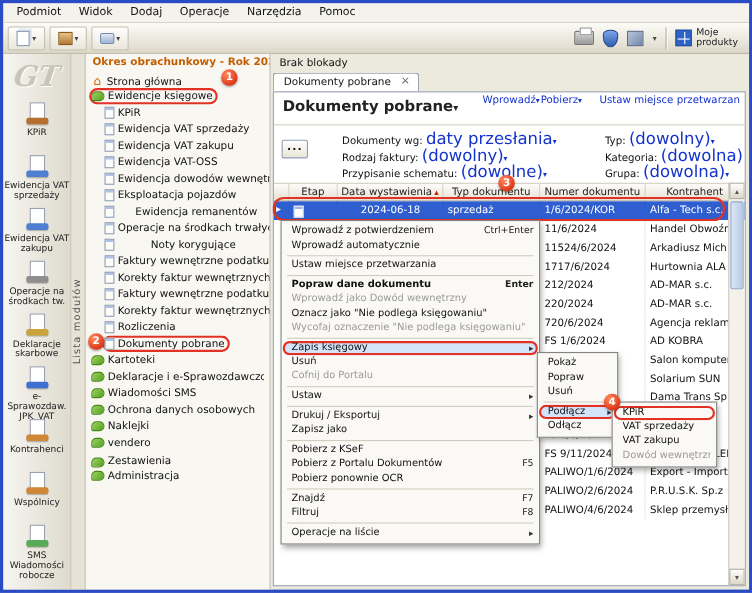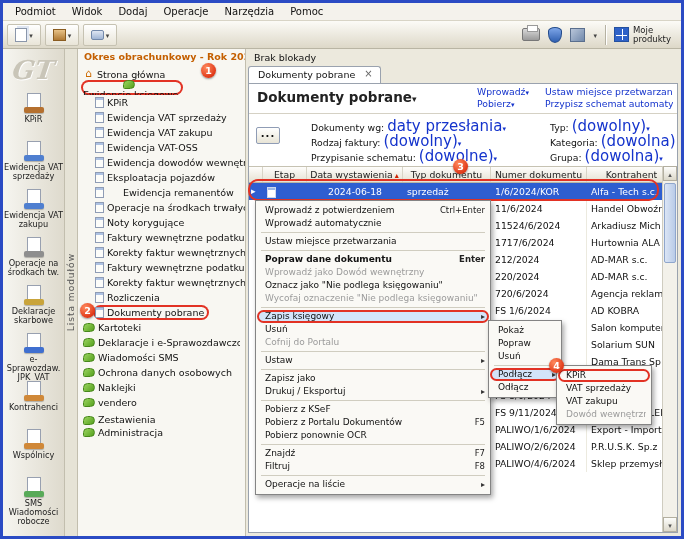--- a/index.html
+++ b/index.html
@@ -74,21 +74,21 @@
   .tabsrow{position:absolute;left:0;top:16px;right:0;height:18px;}
   .tab{position:absolute;left:2px;top:1px;height:17px;background:#fff;border:1px solid #9aa2ae;border-bottom:none;
     border-radius:3px 3px 0 0;padding:2px 7px 0 9px;font-size:9.5px;display:flex;gap:9px;align-items:flex-start;}
   .tab-close{color:#666;font-size:10px;line-height:10px;cursor:default;}
   .panel{position:absolute;left:2px;top:34px;right:3px;bottom:3px;background:#fff;border:1px solid #9aa2ae;}
 
   .title-row{position:relative;height:30px;border-bottom:1px solid #d5d1c4;padding:5px 0 0 8px;}
   .page-title{font-size:13.5px;font-weight:bold;color:#222;}
   .caret.dark::after{font-size:9px;color:#222;}
   .links{position:absolute;right:4px;top:2px;display:flex;gap:16px;}
-  .link-col{display:flex;flex-direction:column;gap:1px;}
+  .link-col{display:flex;flex-direction:row;gap:1px;}
   .link-col.clip{width:128px;overflow:hidden;}
   .link{color:#1433cc;font-size:9.3px;white-space:nowrap;cursor:default;}
 
   .filter-area{position:relative;height:50px;}
   .more-btn{position:absolute;left:7px;top:13px;width:24px;height:17px;border:1px solid #8f9cb5;border-radius:2px;
     background:linear-gradient(#fff,#e8e4d6);text-align:center;line-height:12px;font-weight:bold;letter-spacing:1px;}
   .filter-columns{margin-left:42px;padding-top:3px;display:flex;gap:24px;}
   .filter-row{height:15px;white-space:nowrap;}
   .f-label{font-size:9.3px;color:#111;margin-left:20px;}
   .f-value{font-size:15px;color:#1433cc;margin-left:3px;cursor:default;}
@@ -206,21 +206,21 @@
 
     <div class="treepanel">
       <div class="tree-header">
         <span>Okres obrachunkowy - Rok 2024</span>
       </div>
       <div class="tree-list">
           <div class="tree-item" style="margin-left: 3px; align-items: flex-end;">
             <span class="tree-ico home-icon"></span>
             <span class="tree-label">Strona główna</span>
           </div>
-          <div class="tree-item hl-red" style="margin-left: 3px; flex-direction: column;">
+          <div class="tree-item hl-red" style="margin-left: 3px;">
             <span class="tree-ico group-icon"></span>
             <span class="tree-label">Ewidencje księgowe</span>
           </div>
           <div class="tree-item" style="margin-left: 15px;">
             <span class="tree-ico register-icon"></span>
             <span class="tree-label">KPiR</span>
           </div>
           <div class="tree-item" style="margin-left: 15px;">
             <span class="tree-ico register-icon"></span>
             <span class="tree-label">Ewidencja VAT sprzedaży</span>
@@ -242,21 +242,21 @@
             <span class="tree-label">Eksploatacja pojazdów</span>
           </div>
           <div class="tree-item" style="margin-left: 15px; gap: 16px;">
             <span class="tree-ico register-icon"></span>
             <span class="tree-label">Ewidencja remanentów</span>
           </div>
           <div class="tree-item" style="margin-left: 15px;">
             <span class="tree-ico register-icon"></span>
             <span class="tree-label">Operacje na środkach trwałych</span>
           </div>
-          <div class="tree-item" style="margin-left: 15px;">
+          <div class="tree-item" style="margin-left: 15px; gap: 30px;">
             <span class="tree-ico register-icon"></span>
             <span class="tree-label">Noty korygujące</span>
           </div>
           <div class="tree-item" style="margin-left: 15px;">
             <span class="tree-ico register-icon"></span>
             <span class="tree-label">Faktury wewnętrzne podatku nale</span>
           </div>
           <div class="tree-item" style="margin-left: 15px;">
             <span class="tree-ico register-icon"></span>
             <span class="tree-label">Korekty faktur wewnętrznych pod</span>
@@ -551,25 +551,25 @@
       <div class="cm-item disabled">
         <span class="cm-label">Cofnij do Portalu</span>
       </div>
       <div class="menu-sep"></div>
       <div class="cm-item">
         <span class="cm-label">Ustaw</span>
         <span class="cm-arrow"></span>
       </div>
       <div class="menu-sep"></div>
       <div class="cm-item">
-        <span class="cm-label">Zapisz jako</span>
-      </div>
-      <div class="cm-item">
         <span class="cm-label">Drukuj / Eksportuj</span>
         <span class="cm-arrow"></span>
+      </div>
+      <div class="cm-item">
+        <span class="cm-label">Zapisz jako</span>
       </div>
       <div class="menu-sep"></div>
       <div class="cm-item">
         <span class="cm-label">Pobierz z KSeF</span>
       </div>
       <div class="cm-item">
         <span class="cm-label">Pobierz z Portalu Dokumentów</span>
         <span class="cm-short">F5</span>
       </div>
       <div class="cm-item">

